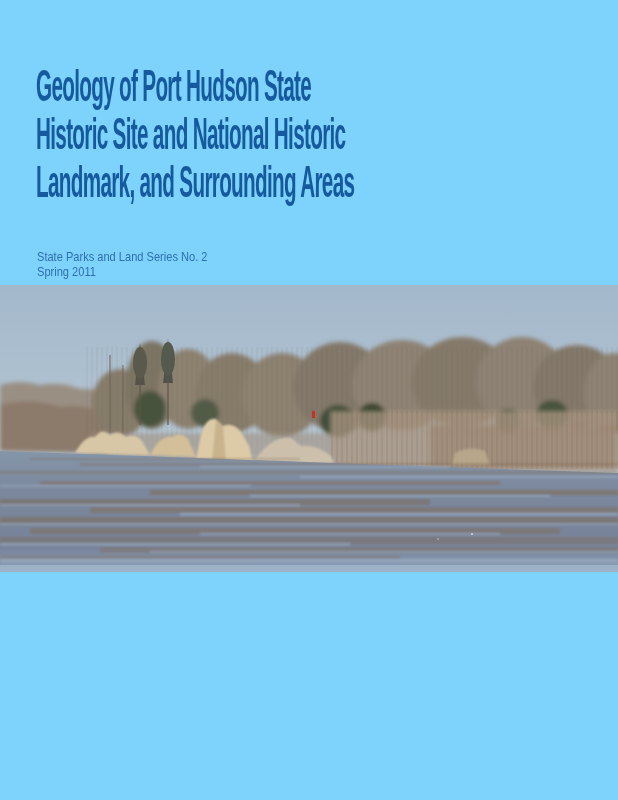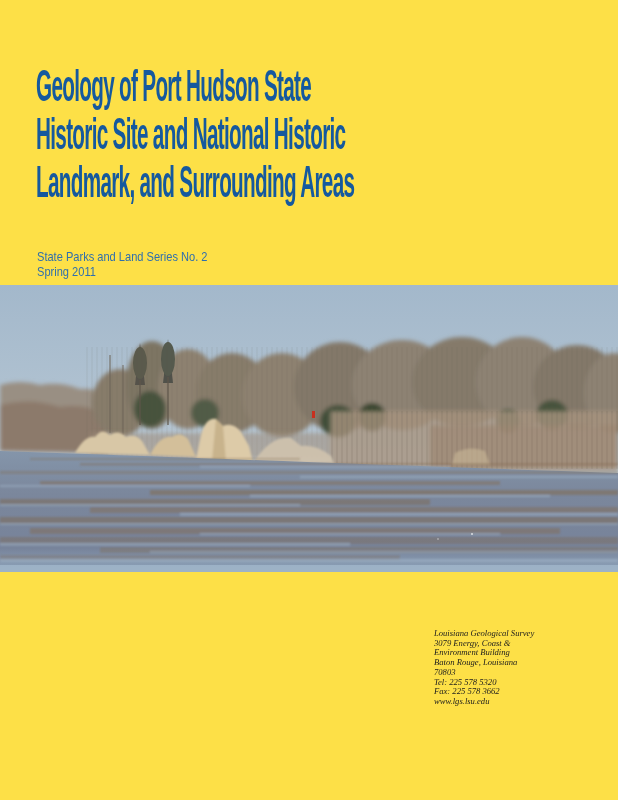--- a/index.html
+++ b/index.html
@@ -1,19 +1,19 @@
 <!DOCTYPE html>
 <html style="--title_blue: #15599e; --series_blue: #2f6fad; --lsu_purple: #584b9e; --lsu_gold: #f6ac00; --sky_blue: #a7bccf; --water_blue: #7b8aa0; --water_brown: #82694e; --bluff_tan: #d8c7a6;"><head>
 <meta charset="utf-8">
 <style>
   html,body{margin:0;padding:0;background:#ffffff;}
   .page{
     position:relative;
     width:618px;height:800px;
-    background:#fde047;
+    background:#7dd3fc;
     overflow:hidden;
     font-family:"Liberation Sans", sans-serif;
   }
   
   .title{
     position:absolute;left:36px;top:62px;
     color:var(--title_blue,#15599e);
     font-weight:bold;
     font-size:45px;
     line-height:48px;
@@ -196,24 +196,14 @@
         <rect x="150" y="266" width="468" height="2" fill="#a5b9cd" opacity="0.4"></rect>
         <rect x="0" y="274" width="618" height="3" fill="#a5b9cd" opacity="0.5"></rect>
       </g>
       <rect x="0" y="280" width="618" height="7" fill="#9fb4c8" opacity="0.9"></rect>
       <circle cx="472" cy="249" r="1" fill="#ffffff" opacity="0.7"></circle>
       <circle cx="438" cy="254" r="0.8" fill="#ffffff" opacity="0.6"></circle>
     </g>
   </svg>
 
 
-  <div class="address">
-    <div>Louisiana Geological Survey</div>
-    <div>3079 Energy, Coast &amp;</div>
-    <div>Environment Building</div>
-    <div>Baton Rouge, Louisiana</div>
-    <div>70803</div>
-    <div>Tel: 225 578 5320</div>
-    <div>Fax: 225 578 3662</div>
-    <div>www.lgs.lsu.edu</div>
-  </div>
 
 </div>
 
 </body></html>

